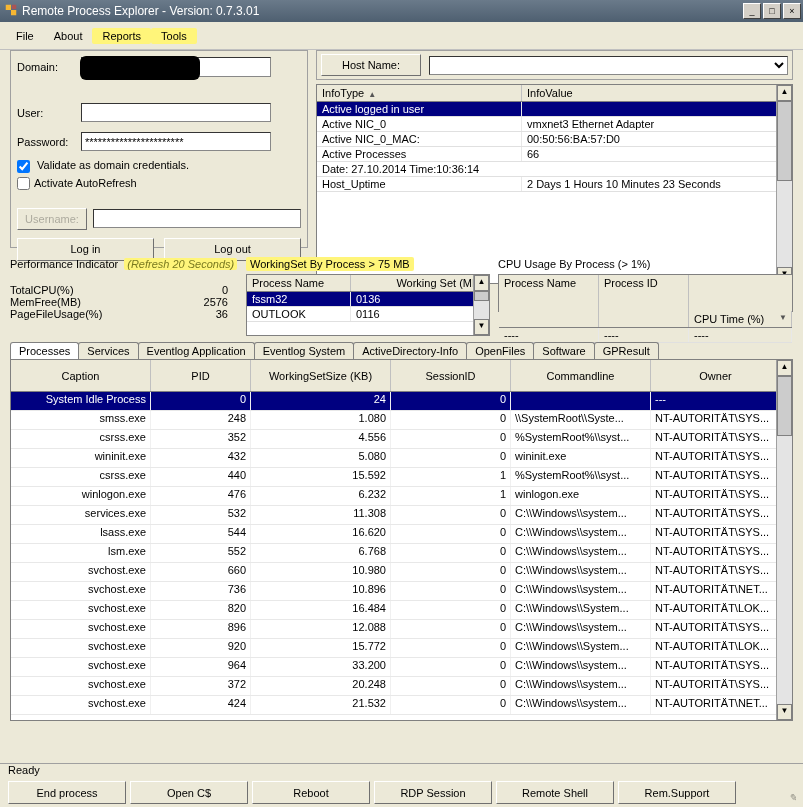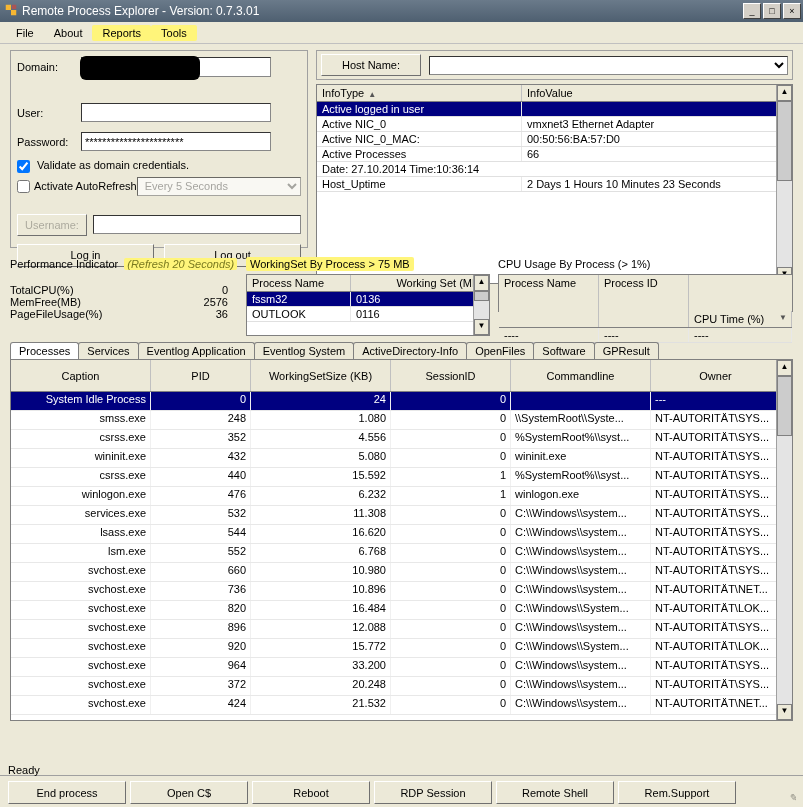--- a/index.html
+++ b/index.html
@@ -23,21 +23,21 @@
 }
 .titlebar .left { display:flex; align-items:center; gap:4px; }
 .titlebar .ctl { display:flex; gap:0; }
 .titlebar .ctl button {
   width: 18px; height: 16px; font-size: 9px; line-height: 14px; text-align: center;
   background:#d4d0c8; border:1px solid #404040; border-top-color:#fff; border-left-color:#fff; color:#000;
   margin-left:2px; cursor:pointer;
 }
 .app-icon svg { width:14px; height:14px; }
 .menubar {
-  background:#ece9d8; height: 22px; display:flex; align-items:center;
+  background:#ece9d8; height: 28px; display:flex; align-items:center;
   padding: 0 6px; gap: 0px; border-bottom:1px solid #c0c0c0;
 }
 .menubar .mi { padding: 2px 10px; cursor:pointer; }
 .hl { background:#fff57a; border-radius:2px; }
 .panel {
   position: absolute; border: 1px solid #a0a0a0; background:#ece9d8; padding: 6px;
 }
 .lbl { display:inline-block; }
 .inp { border:1px inset #888; background:#fff; height:19px; padding:0 3px; font-family: inherit; font-size:11px; }
 .btn {
@@ -68,21 +68,21 @@
   border:1px solid #808080; border-bottom:none; background:#ece9d8;
   padding:2px 8px; margin-right:-1px; cursor:pointer; border-radius:3px 3px 0 0;
 }
 .tabs .tab.active { background:#fff; font-weight:normal; position:relative; z-index:3; }
 .maintable-wrap {
   position:absolute; left:10px; top:359px; right:10px; height:362px;
   border:1px solid #808080; background:#fff; overflow:hidden;
 }
 .maintable-scroll { position:absolute; right:0; top:0; bottom:0; width:16px; }
 .status {
-  position:absolute; left:0; right:0; bottom:0; height:32px;
+  position:absolute; left:0; right:0; bottom:0; height:44px;
   border-top:1px solid #a0a0a0; background:#ece9d8;
   display:flex; flex-direction:column; justify-content:flex-end;
 }
 .status .txt { padding:2px 8px; }
 .status .btns { display:flex; gap:4px; padding:3px 8px; }
 .status .btns .btn { flex:0 0 118px; }
 .ra { text-align:right; }
 .mhead { display:flex; background:#ece9d8; border-bottom:1px solid #808080; height:32px; }
 .mhead .mc {
   border-right:1px solid #c0c0c0; display:flex; align-items:center; justify-content:center;
@@ -136,23 +136,20 @@
     <span class="lbl" style="width:64px;">Password:</span>
     <input class="inp" style="width: 190px;" type="text" value="***********************">
   </div>
   <div style="margin-bottom:4px;">
     <input type="checkbox" class="chk" checked="" style="">
     <span>Validate as domain credentials.</span>
   </div>
   <div style="margin-bottom:18px; display:flex; align-items:center; ">
     <input type="checkbox" class="chk" style="">
     <span>Activate AutoRefresh</span>
-    <select class="inp" disabled="" style="flex:1; color:#888;">
-      <option>Every 5 Seconds</option>
-    </select>
   </div>
   <div style="margin-bottom:8px; display:flex; align-items:center;">
     <button class="btn" style="width:70px; height:22px; margin-right:6px;" disabled="">Username:</button>
     <input class="inp" style="flex: 1 1 0%;" value="">
   </div>
   <div style="display:flex; gap:10px;">
     <button class="btn" style="flex:1;">Log in</button>
     <button class="btn" style="flex:1;">Log out</button>
   </div>
 </div>

